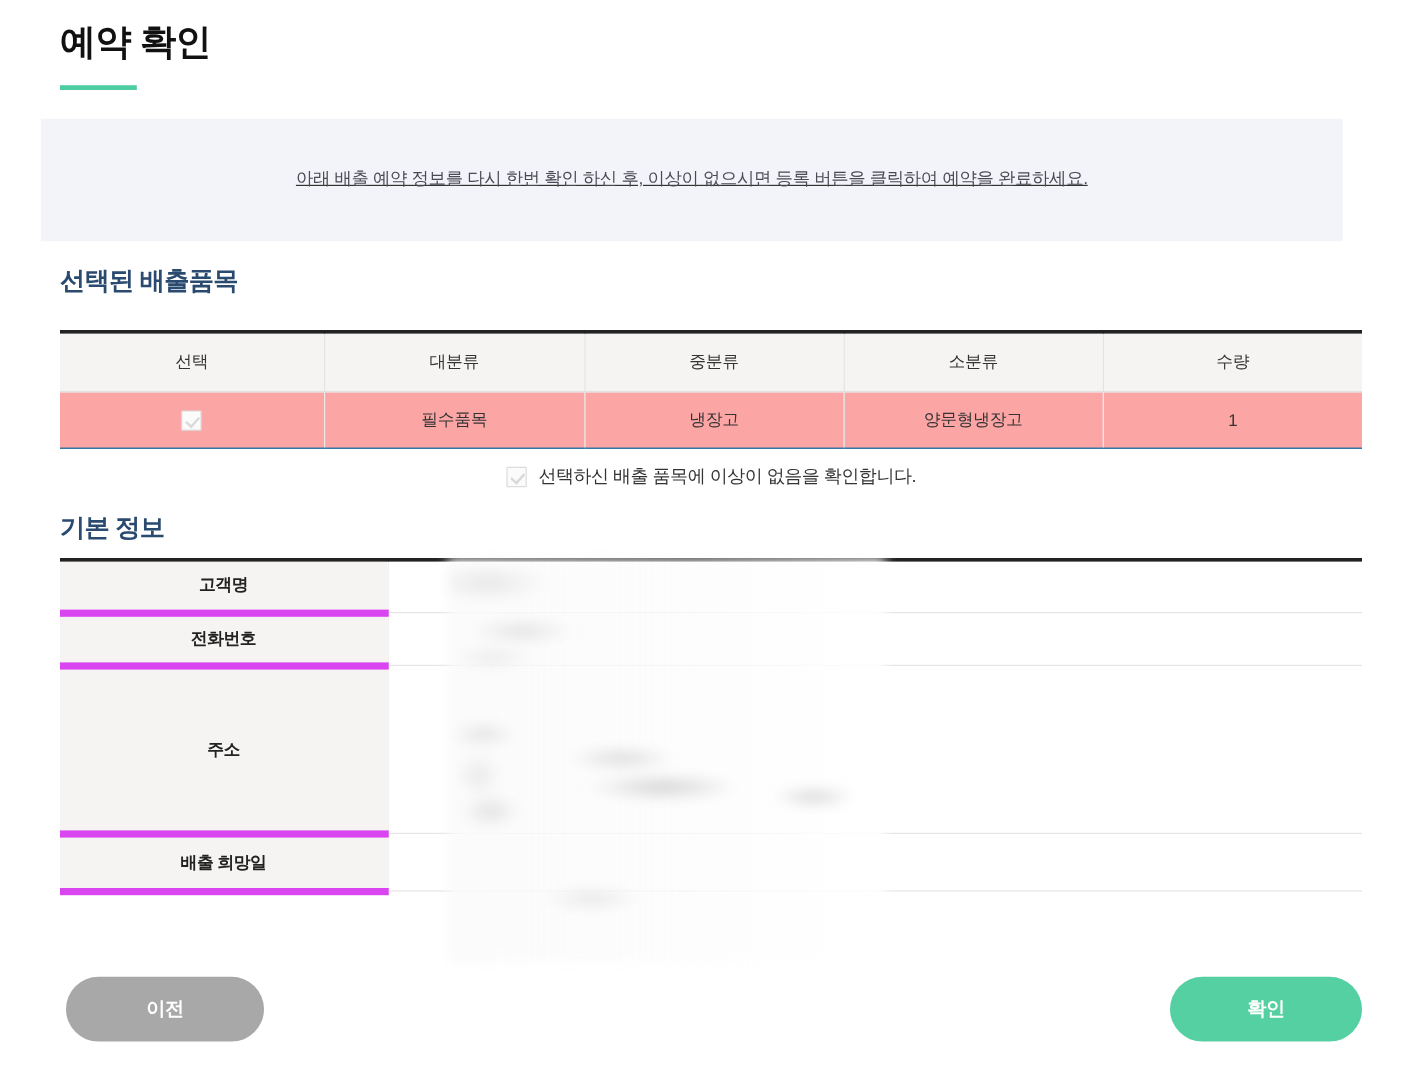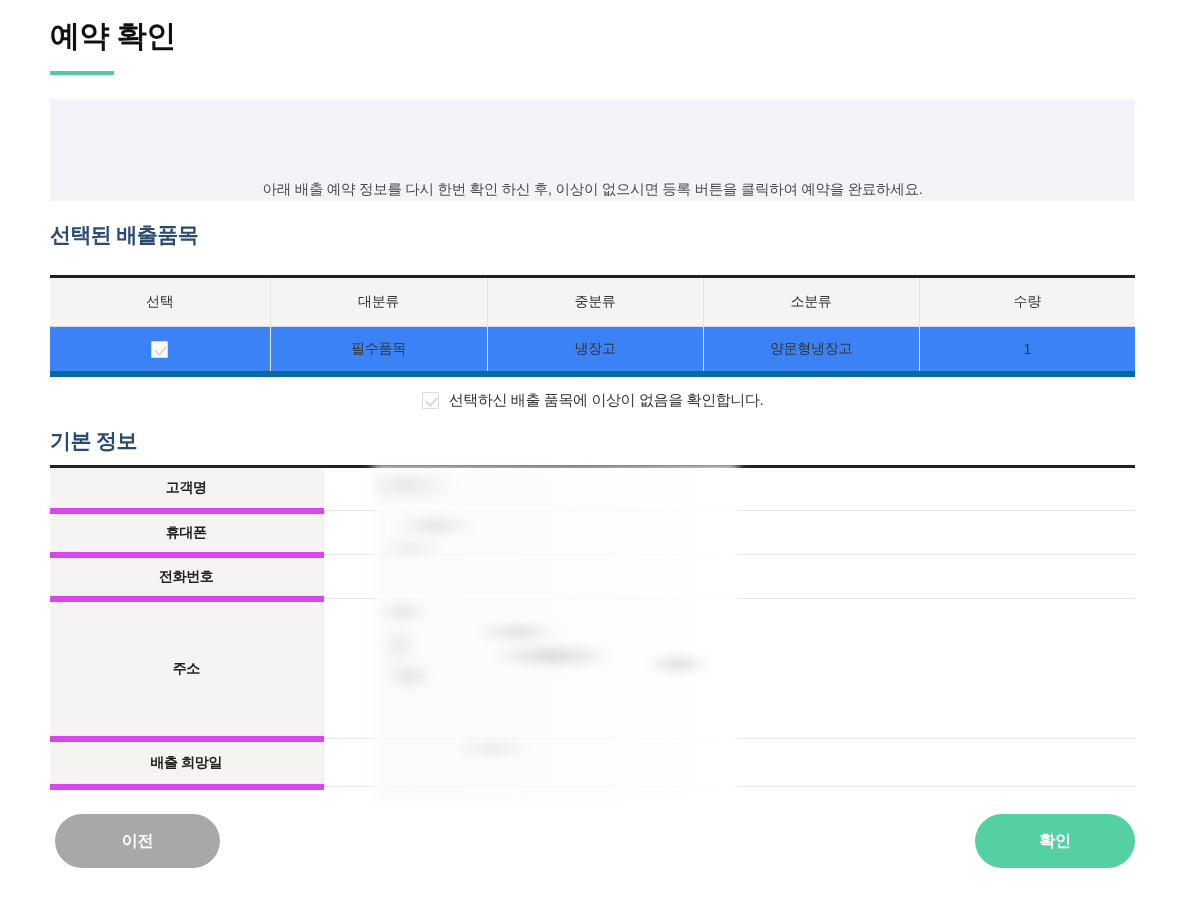--- a/index.html
+++ b/index.html
@@ -43,28 +43,29 @@
   .title-underline {
     margin-top: 17px;
     width: 64px;
     height: 4px;
     background: #4ecca3;
   }
 
   
   .notice-box {
     position: absolute;
-    left: 50px;
+    left: 34px;
     top: 99px;
     width: 1085px;
     height: 102px;
     background: #f2f4f9;
     display: flex;
-    align-items: flex-end;
+    align-items: center;
     justify-content: center;
+    text-decoration: underline;
   }
   .notice-text {
     font-size: 14.5px;
     color: #4a4a52;
     letter-spacing: -0.3px;
     text-align: center;
     line-height: 1.5;
   }
 
   
@@ -98,28 +99,28 @@
     font-weight: normal;
     color: #333333;
     letter-spacing: -0.3px;
     height: 50px;
     text-align: center;
     border-right: 1px solid #e3e3e1;
     border-bottom: 1px solid #dddddd;
   }
   table.data-table th:last-child { border-right: none; }
   table.data-table td {
-    background: #3b82f6;
+    background: #fca5a5;
     font-size: 14px;
     color: #333333;
     letter-spacing: -0.3px;
     height: 47px;
     text-align: center;
     border-right: 1px solid #e8e8e6;
-    border-bottom: 6px solid #0369a1;
+    border-bottom: 1px solid #0369a1;
   }
   table.data-table td:last-child { border-right: none; }
 
   
   .chk {
     display: inline-block;
     width: 17px;
     height: 17px;
     border: 1px solid #dcdcdc;
     background: #fbfbfb;
@@ -318,24 +319,20 @@
     <table class="info-table">
       <colgroup>
         <col style="width:273px">
         <col style="width:812px">
       </colgroup>
       <tbody>
         <tr class="row-name">
           <th>고객명</th>
           <td><span class="info-value"></span></td>
         </tr>
-        <tr class="row-mobile">
-          <th>휴대폰</th>
-          <td><span class="info-value"></span></td>
-        </tr>
         <tr class="row-tel">
           <th>전화번호</th>
           <td><span class="info-value"></span></td>
         </tr>
         <tr class="row-addr">
           <th>주소</th>
           <td><span class="info-value"></span></td>
         </tr>
         <tr class="row-date">
           <th>배출 희망일</th>

